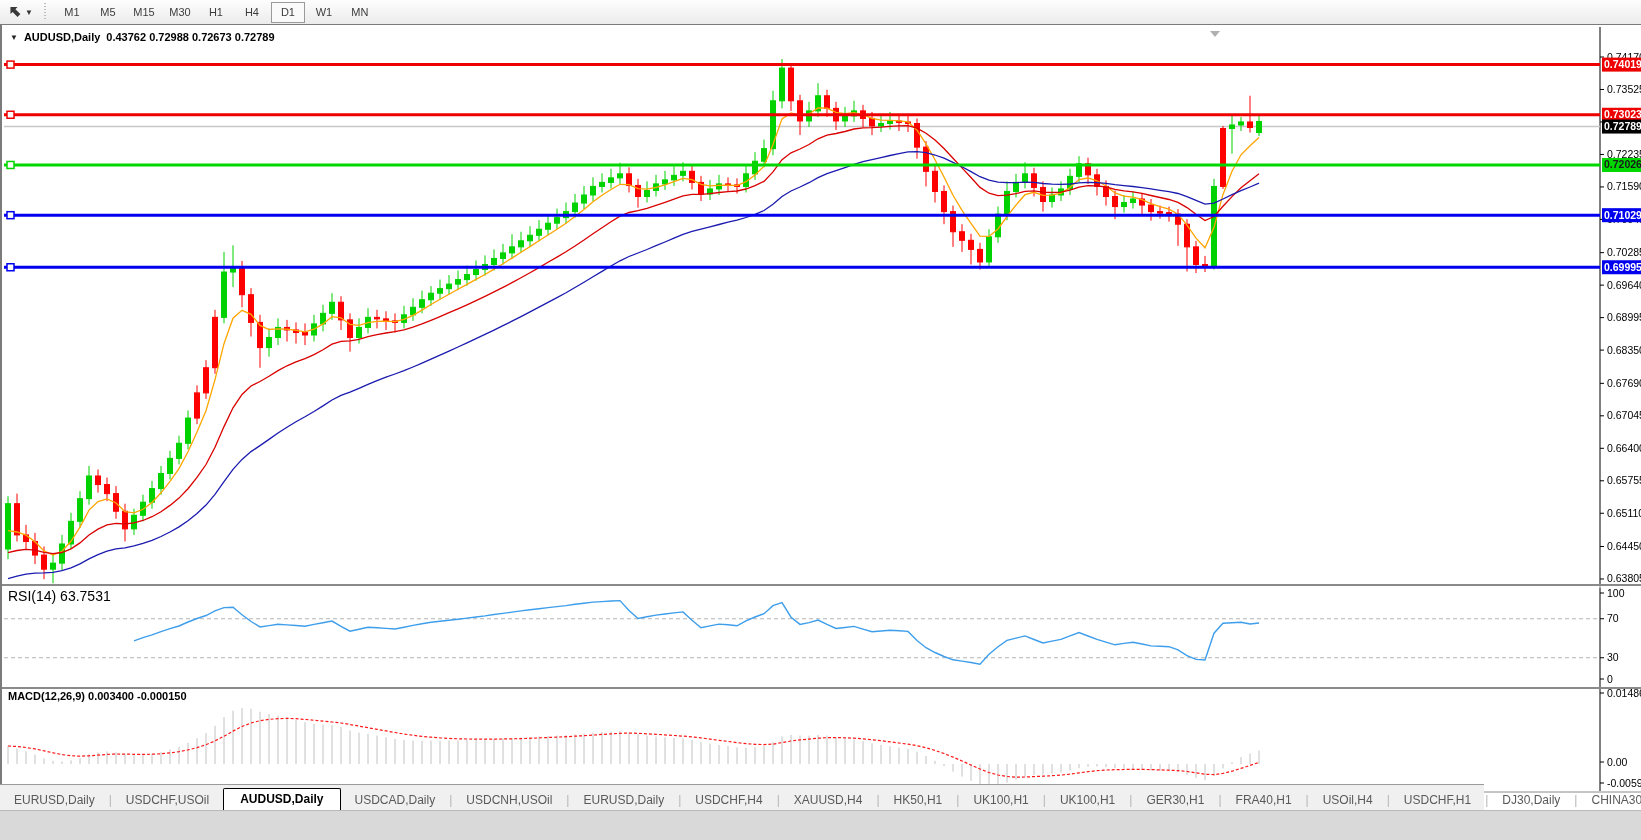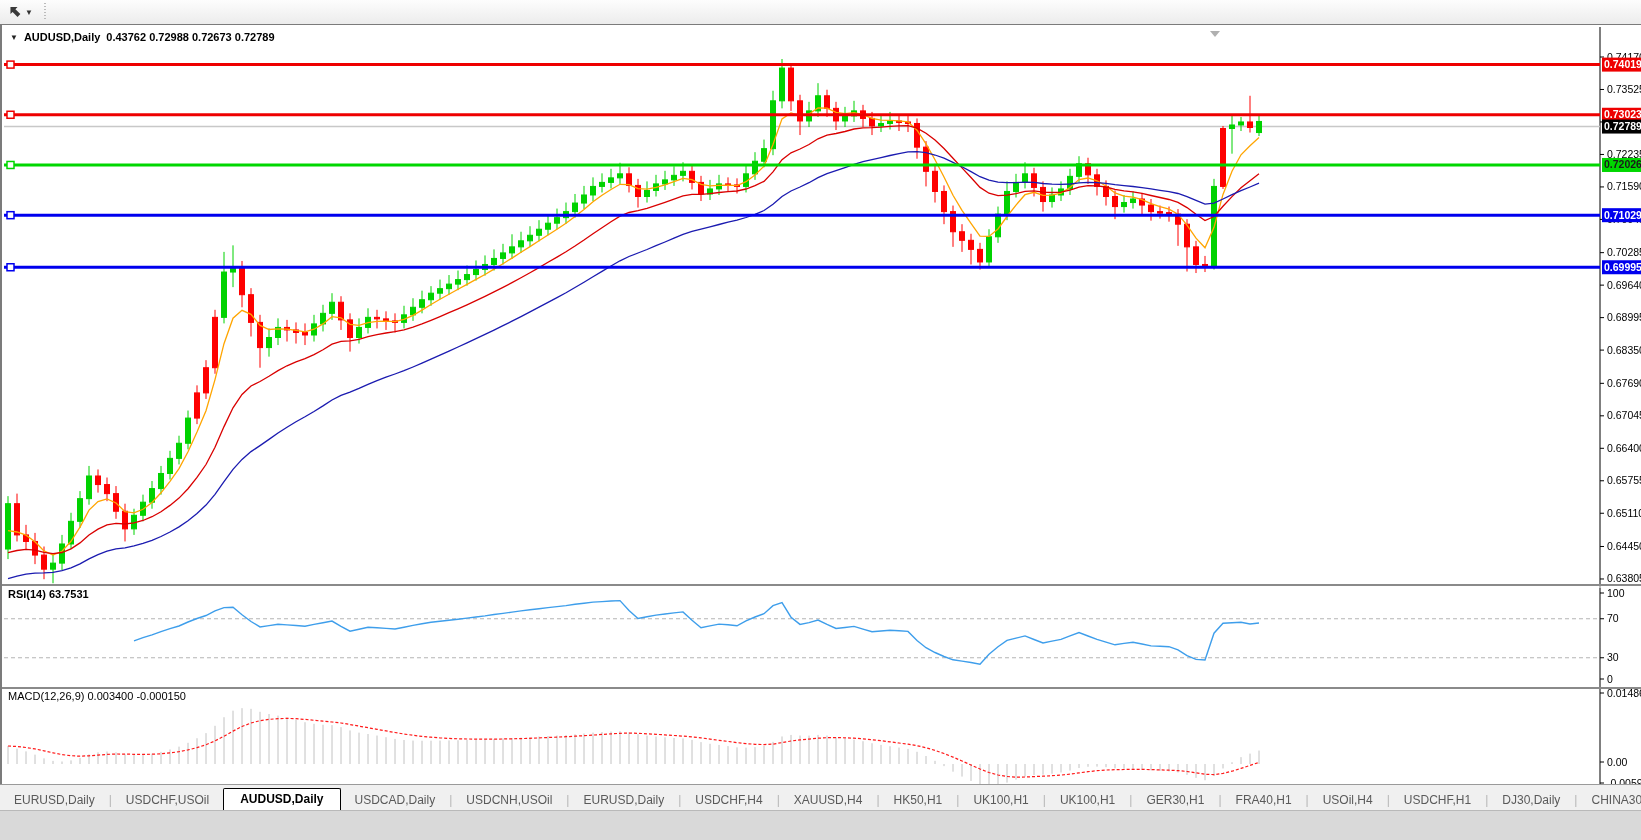--- a/index.html
+++ b/index.html
@@ -9,42 +9,53 @@
   #tool-icon{width:20px;height:18px;margin-left:4px;display:flex;align-items:center;justify-content:center;cursor:pointer;}
   #tool-caret{font-size:8px;color:#333;margin:0 4px 0 1px;cursor:pointer;}
   .grip{width:5px;height:18px;margin:0 6px;background-image:repeating-linear-gradient(#bbb 0 1px,transparent 1px 3px);background-size:2px 100%;background-repeat:repeat-y;background-position:1px 0;}
   .tfbtn{min-width:26px;height:19px;line-height:19px;text-align:center;font-size:11px;color:#3c3c3c;padding:0 3px;margin:0 1px;border:1px solid transparent;cursor:pointer;}
   .tfbtn.active{background:#fafafa;border:1px solid #9a9a9a;}
   
   #chartwin{position:absolute;left:0;top:24px;width:1641px;height:809px;background:#fff;border-left:2px solid #7b7b7b;border-top:1px solid #7b7b7b;box-sizing:border-box;}
   #chartsvg{position:absolute;left:0;top:0;}
   #title{position:absolute;left:8px;top:6px;font-size:11px;font-weight:bold;color:#000;display:flex;align-items:center;gap:6px;}
   #title .arrow{font-size:8px;color:#222;}
-  #rsi-label{position:absolute;left:6px;top:563px;font-size:11px;font-weight:bold;color:#000;}
-  #macd-label{position:absolute;left:6px;top:665px;font-size:11px;font-weight:normal;color:#000;}
+  #rsi-label{position:absolute;left:6px;top:563px;font-size:14px;font-weight:normal;color:#000;}
+  #macd-label{position:absolute;left:6px;top:665px;font-size:11px;font-weight:bold;color:#000;}
   
-  #tabbar{position:absolute;left:0;top:784px;width:1641px;height:26px;background:#f0f0f0;border-top:1px solid #9a9a9a;display:flex;align-items:flex-end;font-size:12px;color:#5a5a5a;}
+  #tabbar{position:absolute;left:0;top:784px;width:1484px;height:26px;background:#f0f0f0;border-top:1px solid #9a9a9a;display:flex;align-items:flex-end;font-size:12px;color:#5a5a5a;}
   .tab{padding:3px 14px 4px 14px;cursor:pointer;white-space:nowrap;}
   .tab.active{background:#fff;border:1px solid #000;border-bottom:none;border-radius:2px 2px 0 0;font-weight:bold;color:#000;padding:3px 16px 5px 16px;}
   .tabsep{color:#b5b5b5;padding-bottom:4px;}
   #bottomstrip{position:absolute;left:0;top:810px;width:1641px;height:30px;background:#d9d9d9;border-top:1px solid #b9b9b9;}
 </style>
 </head>
 <body>
 
 <div id="app">
 
   <div id="toolbar">
     <div id="tool-icon">
       <svg width="14" height="14" viewBox="0 0 14 14">
         <path d="M1 6 L6 1 L6 4 L13 4 L13 8 L6 8 L6 11 Z" fill="#3a3a3a" transform="rotate(45 7 7)"></path>
       </svg>
     </div>
     <div id="tool-caret">▼</div>
     <div class="grip"></div>
+    <div id="tfbtns" style="display: flex;">
+        <div class="tfbtn">M1</div>
+        <div class="tfbtn">M5</div>
+        <div class="tfbtn">M15</div>
+        <div class="tfbtn">M30</div>
+        <div class="tfbtn">H1</div>
+        <div class="tfbtn">H4</div>
+        <div class="tfbtn active">D1</div>
+        <div class="tfbtn">W1</div>
+        <div class="tfbtn">MN</div>
+      </div>
   </div>
 
   <div id="chartwin">
     <svg id="chartsvg" width="1639" height="785">
         <rect x="0" y="0" width="1639" height="785" fill="#ffffff"></rect>
         <g>
           <line x1="1598" y1="2" x2="1598" y2="766" stroke="#000" stroke-width="1"></line>
           <line x1="0" y1="560" x2="1639" y2="560" stroke="#8a8a8a" stroke-width="2"></line>
           <line x1="0" y1="562" x2="1639" y2="562" stroke="#ffffff" stroke-width="1"></line>
           <line x1="0" y1="663" x2="1639" y2="663" stroke="#8a8a8a" stroke-width="2"></line>

